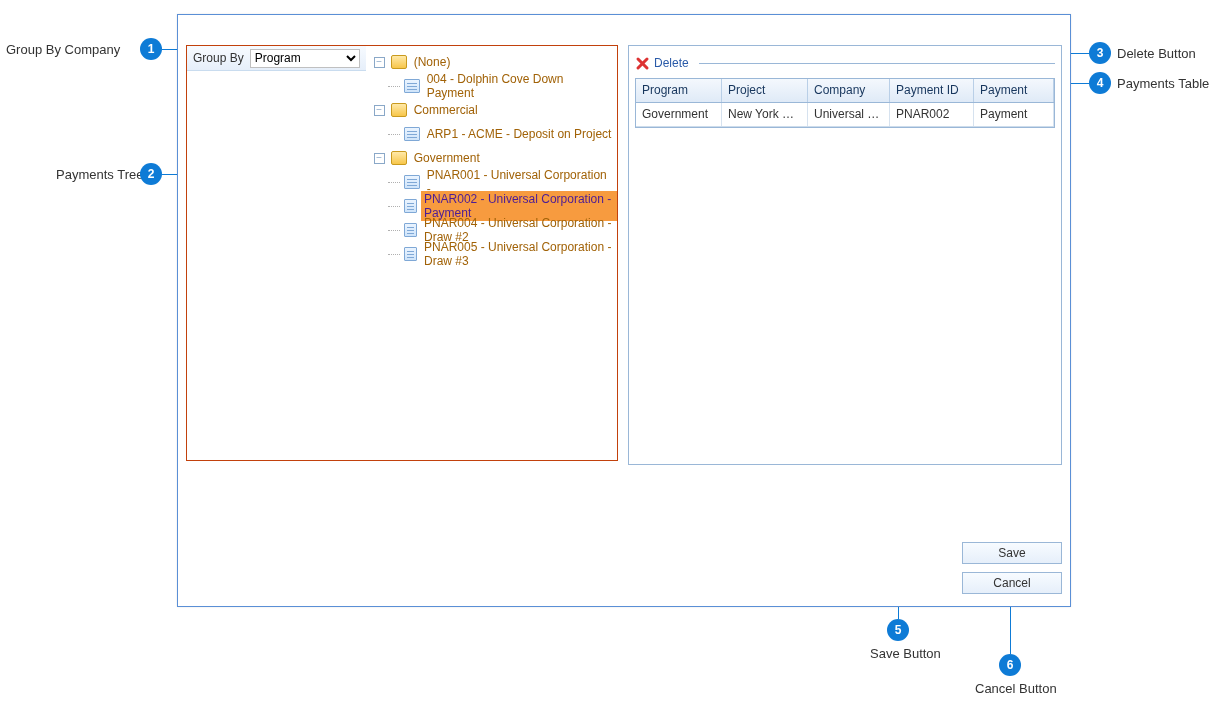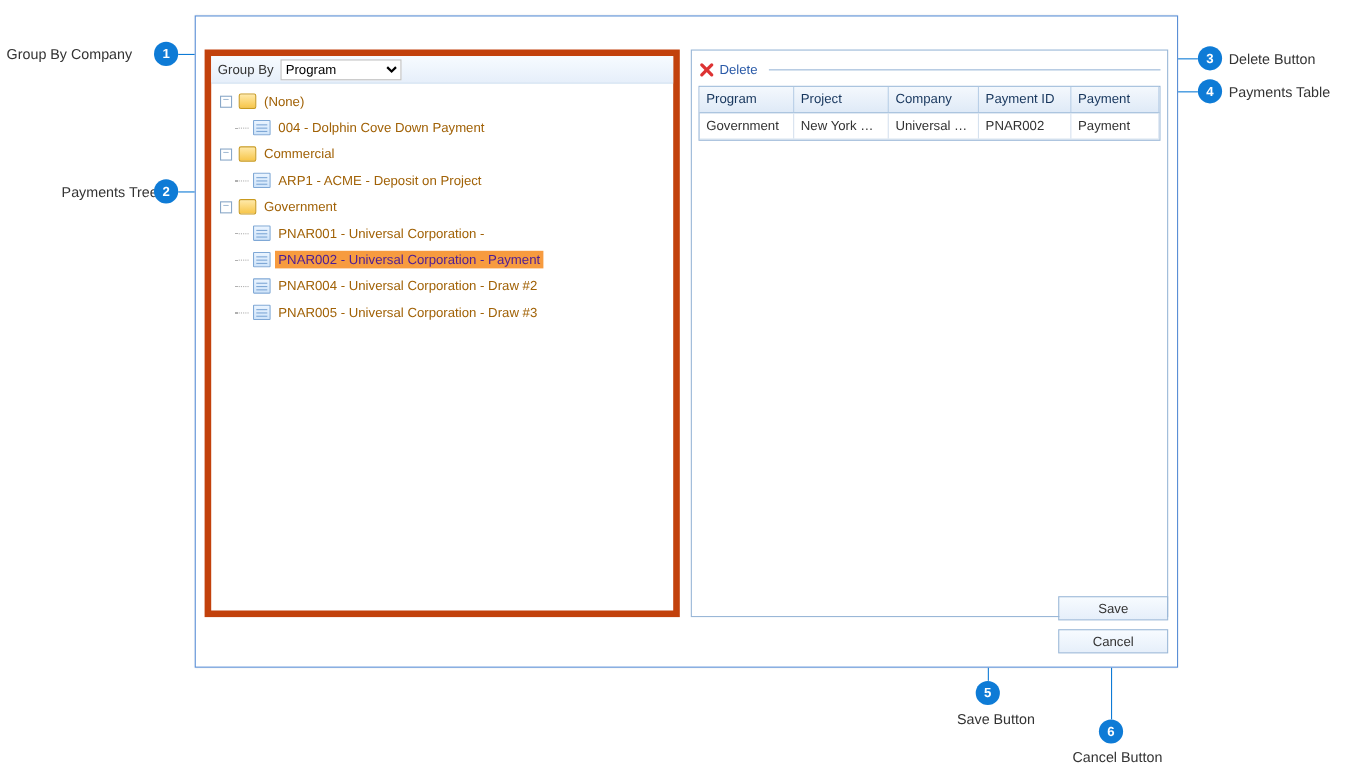--- a/index.html
+++ b/index.html
@@ -89,25 +89,24 @@
     right: 0;
     bottom: 0;
     padding: 8px;
   }
 
   .left-panel {
     position: absolute;
     left: 8px;
     top: 8px;
     width: 432px;
-    height: 516px;
-    border: 6px solid #c2410c;
-    background: #fff;
-    display: flex;
-    flex-direction: column;
+    height: 416px;
+    border: 1px solid #c2410c;
+    background: #fff;
+    display: flex;
   }
   .group-row {
     height: 25px;
     background: linear-gradient(#f7fbff, #e6effa);
     border-bottom: 1px solid #c9dcef;
     display: flex;
     align-items: center;
     padding: 0 6px;
     gap: 6px;
   }
@@ -193,21 +192,21 @@
     top: 12px;
     width: 12px;
     border-top: 1px dotted #b0b0b0;
   }
 
   .right-panel {
     position: absolute;
     left: 450px;
     top: 8px;
     right: 8px;
-    height: 516px;
+    height: 420px;
     border: 1px solid #9ab7d7;
     background: #fff;
     display: flex;
     flex-direction: column;
     padding: 6px;
   }
   .delete-bar {
     height: 22px;
     display: flex;
     align-items: center;

